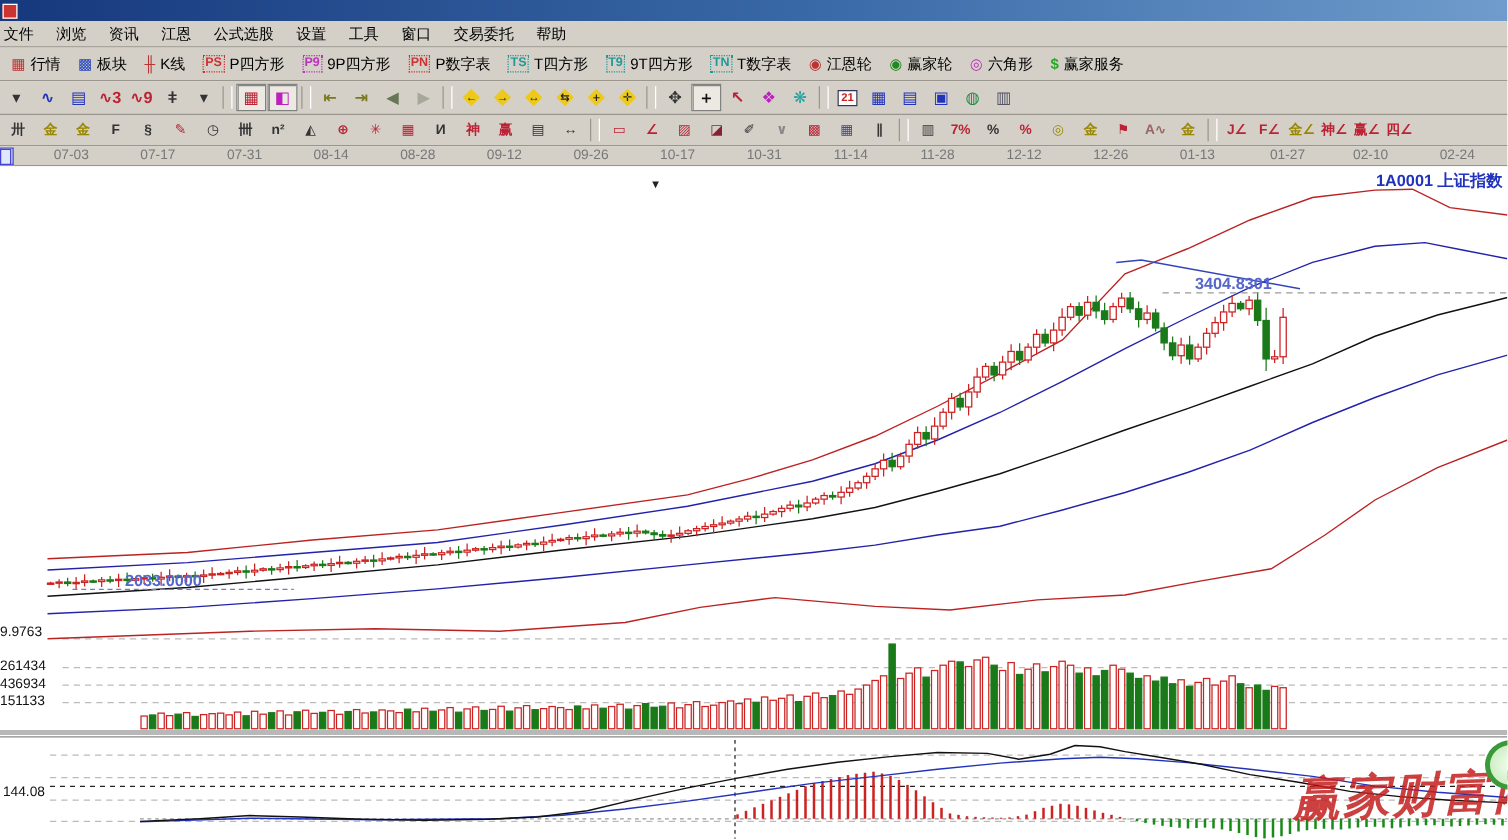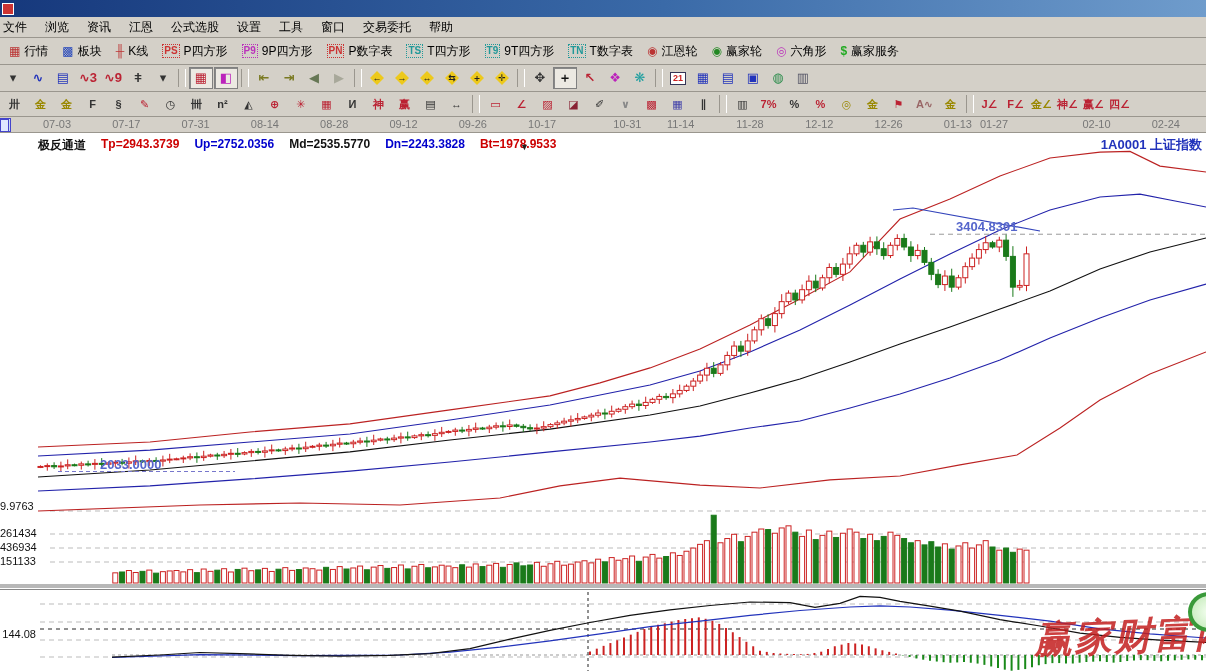--- a/index.html
+++ b/index.html
@@ -486,27 +486,27 @@
 <div class="datebar" id="datebar">
   <span class="datebar-edge"></span>
 <span class="date-label" style="left: 57px;">07-03</span>
     <span class="date-label" style="left: 126.3px;">07-17</span>
     <span class="date-label" style="left: 195.6px;">07-31</span>
     <span class="date-label" style="left: 264.9px;">08-14</span>
     <span class="date-label" style="left: 334.2px;">08-28</span>
     <span class="date-label" style="left: 403.5px;">09-12</span>
     <span class="date-label" style="left: 472.8px;">09-26</span>
     <span class="date-label" style="left: 542.1px;">10-17</span>
-    <span class="date-label" style="left: 611.4px; margin-left: 16px;">10-31</span>
+    <span class="date-label" style="left: 611.4px;">10-31</span>
     <span class="date-label" style="left: 680.7px;">11-14</span>
     <span class="date-label" style="left: 750px;">11-28</span>
     <span class="date-label" style="left: 819.3px;">12-12</span>
     <span class="date-label" style="left: 888.6px;">12-26</span>
     <span class="date-label" style="left: 957.9px;">01-13</span>
-    <span class="date-label" style="left: 994px;">01-27</span>
+    <span class="date-label" style="left: 1030px;">01-27</span>
     <span class="date-label" style="left: 1096.5px;">02-10</span>
     <span class="date-label" style="left: 1165.8px;">02-24</span>
   </div>
 
 <div class="chartwrap">
   <svg id="chart-svg" width="1206" height="539" viewBox="0 133 1206 539">
     <g id="g-grid">
         <line x1="50" y1="511" x2="1206" y2="511" stroke="#bbbbbb" stroke-dasharray="5 4"></line>
         <line x1="50" y1="534" x2="1206" y2="534" stroke="#bbbbbb" stroke-dasharray="5 4"></line>
         <line x1="50" y1="548" x2="1206" y2="548" stroke="#bbbbbb" stroke-dasharray="5 4"></line>
@@ -1054,29 +1054,20 @@
         <line x1="1174.799999999996" y1="655" x2="1174.799999999996" y2="660.3136320000003" stroke="#1a8a1a" stroke-width="2" fill="none"></line>
         <line x1="1181.599999999996" y1="655" x2="1181.599999999996" y2="659.8331440000003" stroke="#1a8a1a" stroke-width="2" fill="none"></line>
         <line x1="1188.399999999996" y1="655" x2="1188.399999999996" y2="659.3526560000003" stroke="#1a8a1a" stroke-width="2" fill="none"></line>
         <line x1="1195.199999999996" y1="655" x2="1195.199999999996" y2="659.729509333333" stroke="#1a8a1a" stroke-width="2" fill="none"></line>
         <line x1="1201.999999999996" y1="655" x2="1201.999999999996" y2="660.3701599999996" stroke="#1a8a1a" stroke-width="2" fill="none"></line>
         <polyline points="112,657.5 200,654.6 300,655.7 400,655.0 450,652.2 500,647.2 550,640.9 600,633.8 650,626.7 700,621.1 750,615.4 800,610.5 850,607.0 880,605.9 910,607.0 950,610.1 1000,615.4 1050,621.1 1100,628.9 1150,633.8 1206,638.0" fill="none" stroke="#2233bb" stroke-width="1.2"></polyline>
         <polyline points="112,657.1 160,655.0 200,652.5 240,653.6 290,655.4 340,656.1 390,655.4 430,653.6 470,648.6 510,639.1 550,630.3 590,622.5 630,615.4 670,609.8 710,605.5 750,602.0 790,602.7 815,607.3 840,603.4 860,596.4 880,597.4 900,601.3 930,606.2 960,611.2 1000,619.7 1040,626.0 1080,633.1 1120,637.3 1160,640.2 1206,642.3" fill="none" stroke="#111111" stroke-width="1.2"></polyline>
       </g>
   </svg>
 
-  <div class="ovl legend">
-
-  <span style="color: rgb(17, 17, 17);">极反通道</span>
-      <span style="color: rgb(204, 0, 0);">Tp=2943.3739</span>
-      <span style="color: rgb(0, 0, 204);">Up=2752.0356</span>
-      <span style="color: rgb(17, 17, 17);">Md=2535.5770</span>
-      <span style="color: rgb(0, 0, 204);">Dn=2243.3828</span>
-      <span style="color: rgb(204, 0, 0);">Bt=1978.9533</span>
-    </div>
   <div class="ovl legend-marker">▼</div>
   <div class="ovl symbol-label">1A0001  上证指数</div>
   <div class="ovl peak-ann">3404.8301</div>
   <div class="ovl base-ann">2033.0000</div>
   <div class="ovl vol-top-label">9.9763</div>
   <div class="ovl vlabels">
 
   <span>261434</span>
       <span>436934</span>
       <span>151133</span>

